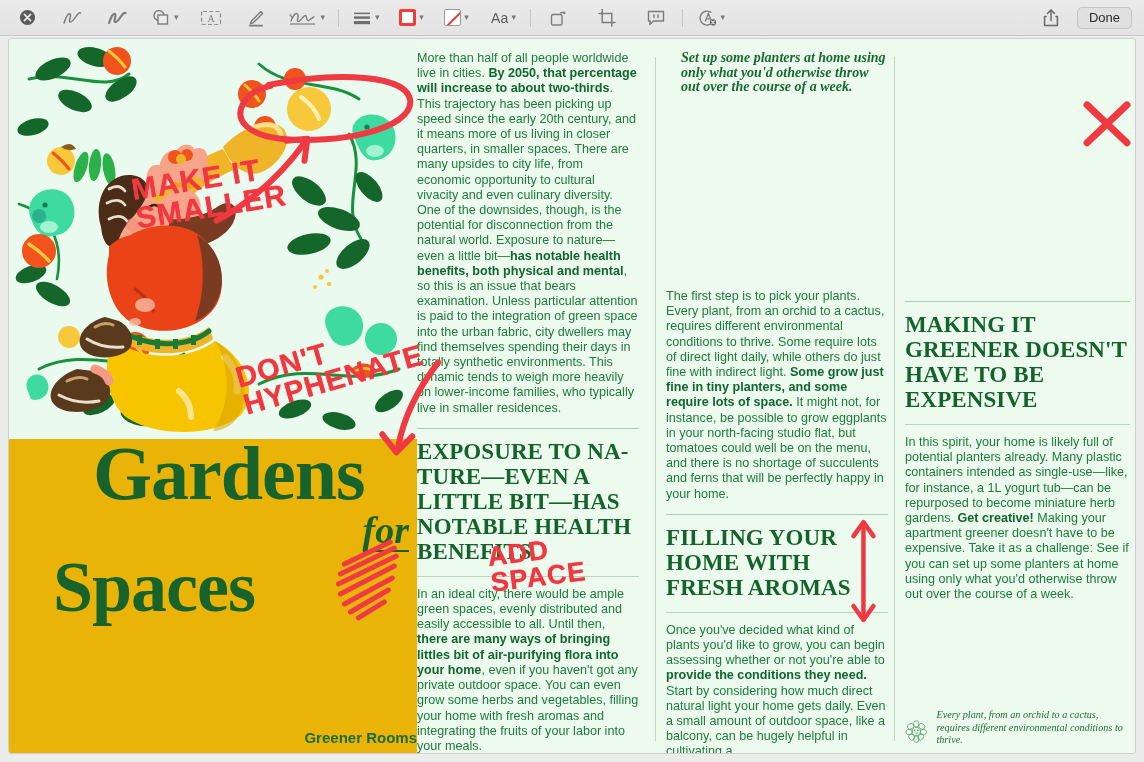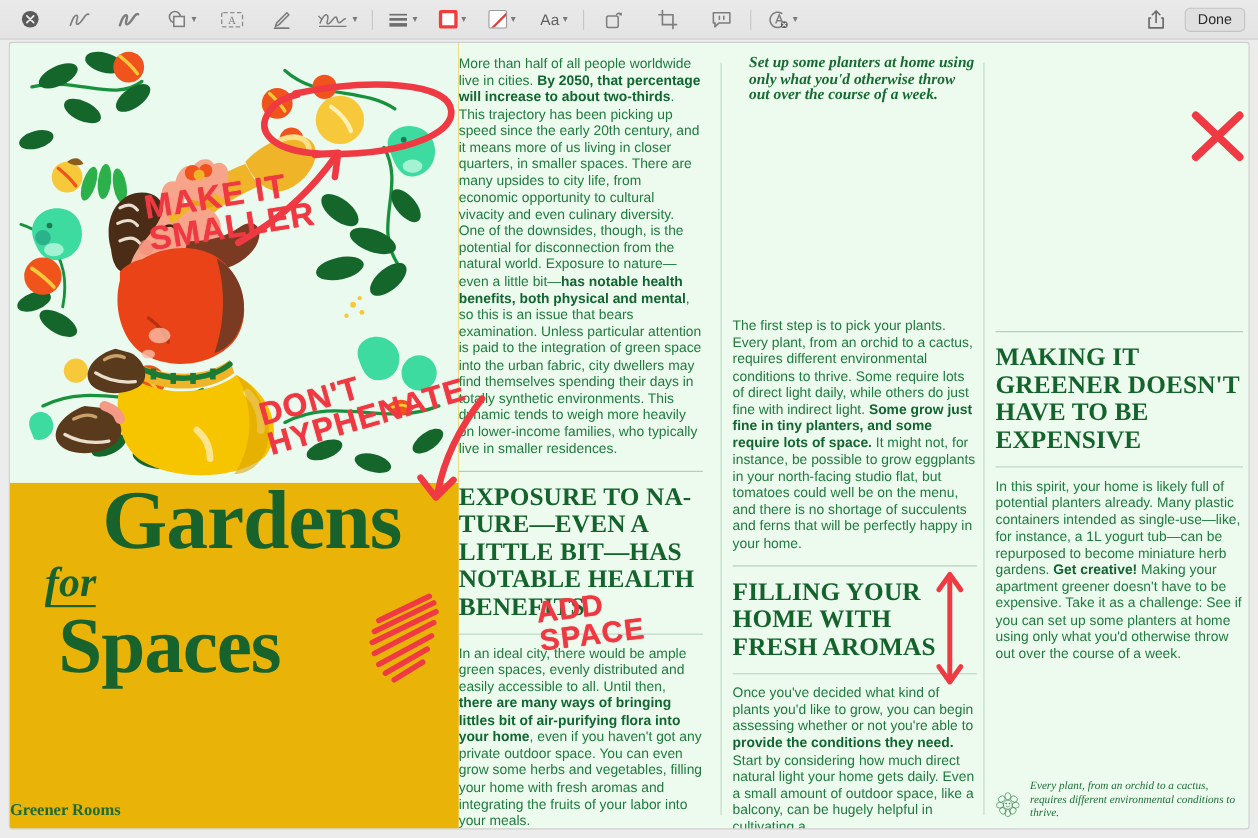--- a/index.html
+++ b/index.html
@@ -91,36 +91,36 @@
     text-align: left;
   }
   .t-line {
     font-family: "Liberation Serif", serif;
     font-weight: bold;
     color: #18622c;
     letter-spacing: -1px;
     line-height: .92;
   }
   #t1 { font-size: 76px; margin-left: 66px; }
-  #t2row { display: flex; align-items: baseline; margin-top: 2px; }
+  #t2row { display: flex; align-items: baseline; margin-top: 2px; justify-content: flex-end; }
   #t-for {
     font-family: "Liberation Serif", serif;
     font-style: italic; font-weight: bold;
     font-size: 38px; color: #18622c;
     margin-left: 14px; margin-right: 8px;
     border-bottom: 2px solid #18622c;
     line-height: 1;
     padding-bottom: 1px;
   }
   #t2 { font-size: 76px; }
   #t3 { font-size: 72px; margin-left: 26px; margin-top: 2px; }
   #cover-sub {
     position: absolute; left: 0; top: 690px; width: 408px;
-    text-align: left;
-    font-size: 15px; color: #1d6b35; font-weight: 600; font-family: Liberation Serif, serif;
+    text-align: right;
+    font-size: 15px; color: #1d6b35; font-weight: 600;
   }
 
   
   #cols {
     position: absolute; left: 408px; top: 0;
     width: 720px; height: 716px;
   }
   .col {
     position: absolute; top: 0;
     width: 222px; height: 716px;

